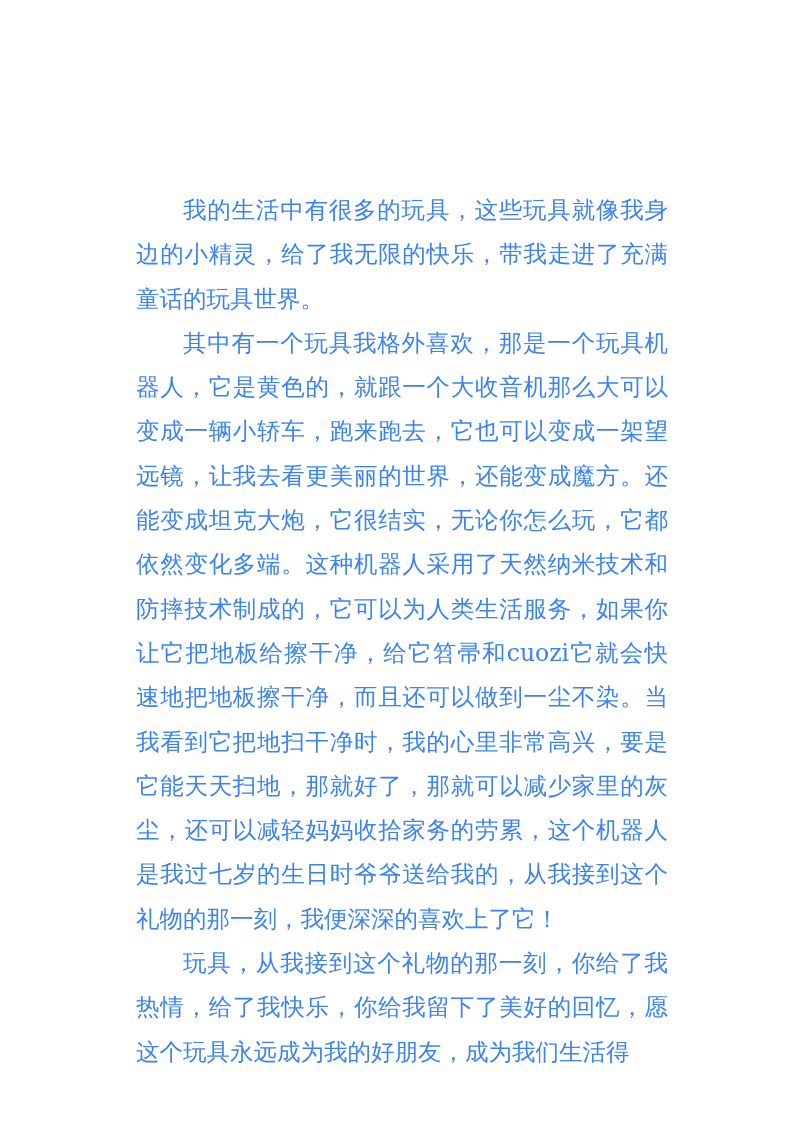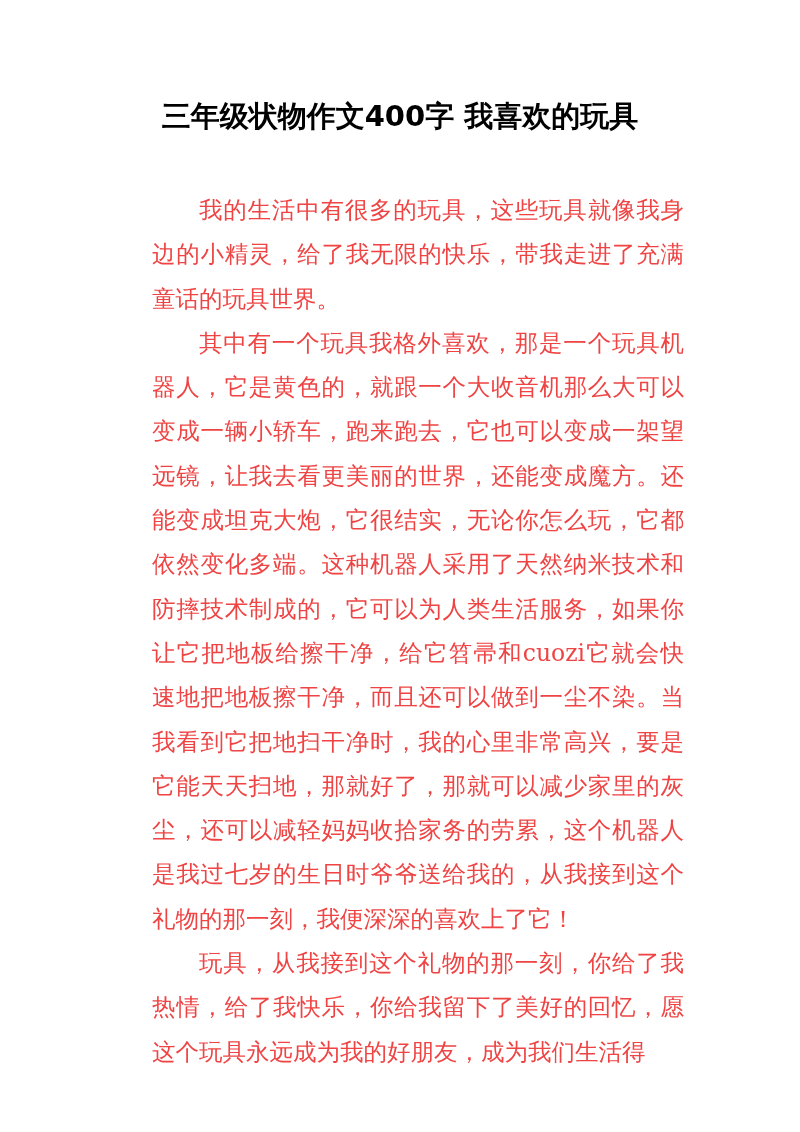--- a/index.html
+++ b/index.html
@@ -6,27 +6,26 @@
   body { width:800px; height:1132px; position:relative; overflow:hidden; }
   .page { position:absolute; left:0; top:0; width:800px; height:1132px; background:#fff; }
   .title {
     position:absolute; left:0; top:96px; width:800px; text-align:center;
     font-family:"DejaVu Sans", sans-serif; font-weight:bold; font-size:29px;
     color:#000; letter-spacing:0px; line-height:40px; white-space:nowrap;
   }
   .body {
     position:absolute; left:136px; top:188px; width:532px;
     font-family:"DejaVu Serif", serif; font-size:23.5px; line-height:44.3px;
-    color:#ef4444; text-align:justify;margin-left:16px;
+    color:#3b82f6; text-align:justify;
   }
   .para { margin:0; text-indent:47px; }
 </style>
 </head>
 <body>
 
 <div class="page">
-  <div class="title">三年级状物作文400字  我喜欢的玩具</div>
   <div class="body">
     <p class="para">我的生活中有很多的玩具，这些玩具就像我身边的小精灵，给了我无限的快乐，带我走进了充满童话的玩具世界。</p>
     <p class="para">其中有一个玩具我格外喜欢，那是一个玩具机器人，它是黄色的，就跟一个大收音机那么大可以变成一辆小轿车，跑来跑去，它也可以变成一架望远镜，让我去看更美丽的世界，还能变成魔方。还能变成坦克大炮，它很结实，无论你怎么玩，它都依然变化多端。这种机器人采用了天然纳米技术和防摔技术制成的，它可以为人类生活服务，如果你让它把地板给擦干净，给它笤帚和cuozi它就会快速地把地板擦干净，而且还可以做到一尘不染。当我看到它把地扫干净时，我的心里非常高兴，要是它能天天扫地，那就好了，那就可以减少家里的灰尘，还可以减轻妈妈收拾家务的劳累，这个机器人是我过七岁的生日时爷爷送给我的，从我接到这个礼物的那一刻，我便深深的喜欢上了它！</p>
     <p class="para">玩具，从我接到这个礼物的那一刻，你给了我热情，给了我快乐，你给我留下了美好的回忆，愿这个玩具永远成为我的好朋友，成为我们生活得</p>
   </div>
 </div>
 
 </body></html>

